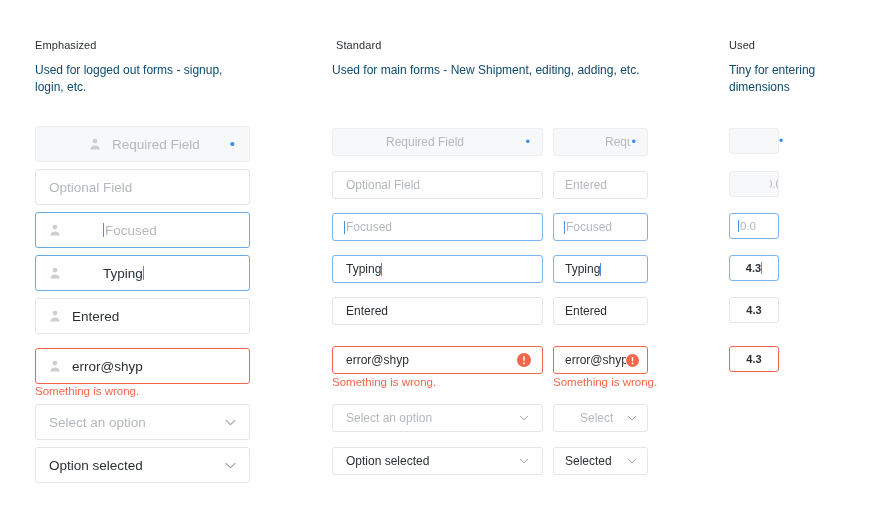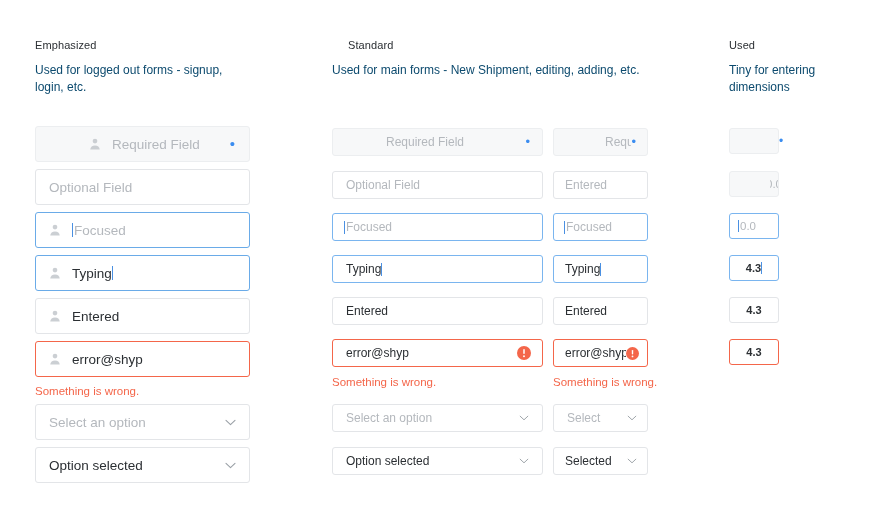--- a/index.html
+++ b/index.html
@@ -18,23 +18,23 @@
     font-size:12px;color:#0c4a6e;line-height:17px;font-weight:normal;
   }
 
   
   .field{
     position:absolute;box-sizing:border-box;
     border:1px solid #e3e5e8;border-radius:3px;background:#fff;
     display:flex;align-items:center;
   }
   .field.filled{background:#f7f8f9;border-color:#eceef0;padding-left:40px;}
-  .field.focused{border-color:#7ab5ef;border-width:1px;}
+  .field.focused{border-color:#7ab5ef;border-width:1px;gap:31px;}
   .field.focused.emph{border-color:#6aabe8;}
-  .field.error{border-color:#f4664a;}
+  .field.error{border-color:#f4664a;margin-top:7px;}
 
   .ficon{
     flex:0 0 auto;margin-left:12px;margin-right:10px;
     width:14px;height:14px;display:block;opacity:.85;
   }
   .ftext{
     flex:1 1 auto;font-size:13px;white-space:nowrap;overflow:hidden;
     display:flex;align-items:center;
   }
   .ftext.pad{margin-left:13px;}
@@ -131,21 +131,21 @@
 
   <div class="field" style="left:0;top:447px;width:215px;height:36px;">
     <span class="ftext val pad">Option selected</span>
     <svg class="chev" width="11" height="7" viewBox="0 0 11 7">
         <path d="M1 1.4L5.5 5.6 10 1.4" fill="none" stroke="#9aa0a6" stroke-width="1.1" stroke-linecap="round" stroke-linejoin="round"></path>
       </svg>
   </div>
 </div>
 
 <div class="col" style="left:332px;width:320px;">
-  <div class="col-title" style="position:absolute;top:37px;left:16px;">Standard</div>
+  <div class="col-title" style="position:absolute;top:37px;left:4px;">Standard</div>
   <div class="col-desc" style="position:absolute;top:62px;left:0;width:320px;">Used for main forms - New Shipment, editing, adding, etc.</div>
 
   <div class="field filled" style="left:0;top:128px;width:211px;height:28px;">
     <span class="ftext ph pad" style="font-size:12px;">Required Field</span>
     <span class="req-dot" style="font-size:13px;margin-right:12px;">•</span>
   </div>
 
   <div class="field" style="left:0;top:171px;width:211px;height:28px;">
     <span class="ftext ph pad" style="font-size:12px;">Optional Field</span>
   </div>
@@ -225,21 +225,21 @@
     <span class="ftext val pad" style="font-size:12px;margin-left:11px;">error@shyp</span>
     <svg class="err-icon" width="13" height="13" viewBox="0 0 14 14" style="margin-right:8px;">
         <circle cx="7" cy="7" r="7" fill="#f4664a"></circle>
         <rect x="6.25" y="3.1" width="1.5" height="5" rx=".75" fill="#fff"></rect>
         <circle cx="7" cy="10.2" r=".95" fill="#fff"></circle>
       </svg>
   </div>
   <div class="err-msg" style="left:0;top:375px;">Something is wrong.</div>
 
   <div class="field" style="left:0;top:404px;width:95px;height:28px;">
-    <span class="ftext ph pad" style="font-size:12px;margin-left:13px;">Select</span>
+    <span class="ftext ph pad" style="font-size:12px;margin-left:26px;">Select</span>
     <svg class="chev" width="10" height="6" viewBox="0 0 11 7" style="margin-right:10px;">
         <path d="M1 1.4L5.5 5.6 10 1.4" fill="none" stroke="#9aa0a6" stroke-width="1.1" stroke-linecap="round" stroke-linejoin="round"></path>
       </svg>
   </div>
 
   <div class="field" style="left:0;top:447px;width:95px;height:28px;">
     <span class="ftext val pad" style="font-size:12px;margin-left:11px;">Selected</span>
     <svg class="chev" width="10" height="6" viewBox="0 0 11 7" style="margin-right:10px;">
         <path d="M1 1.4L5.5 5.6 10 1.4" fill="none" stroke="#9aa0a6" stroke-width="1.1" stroke-linecap="round" stroke-linejoin="round"></path>
       </svg>

